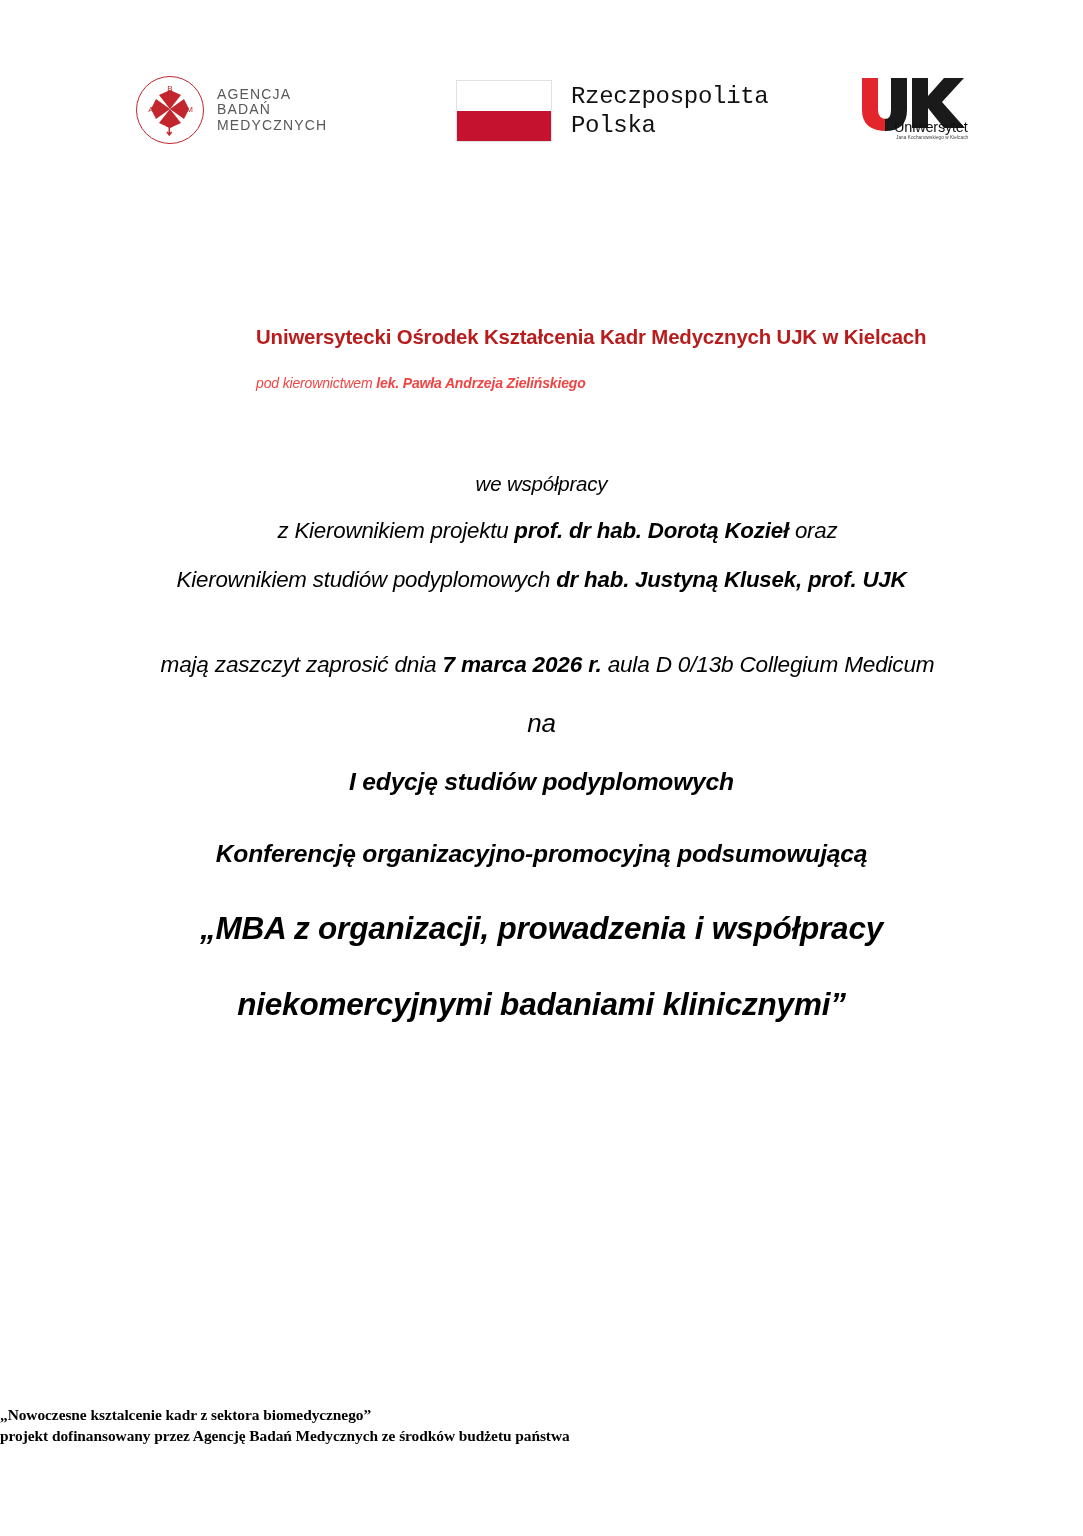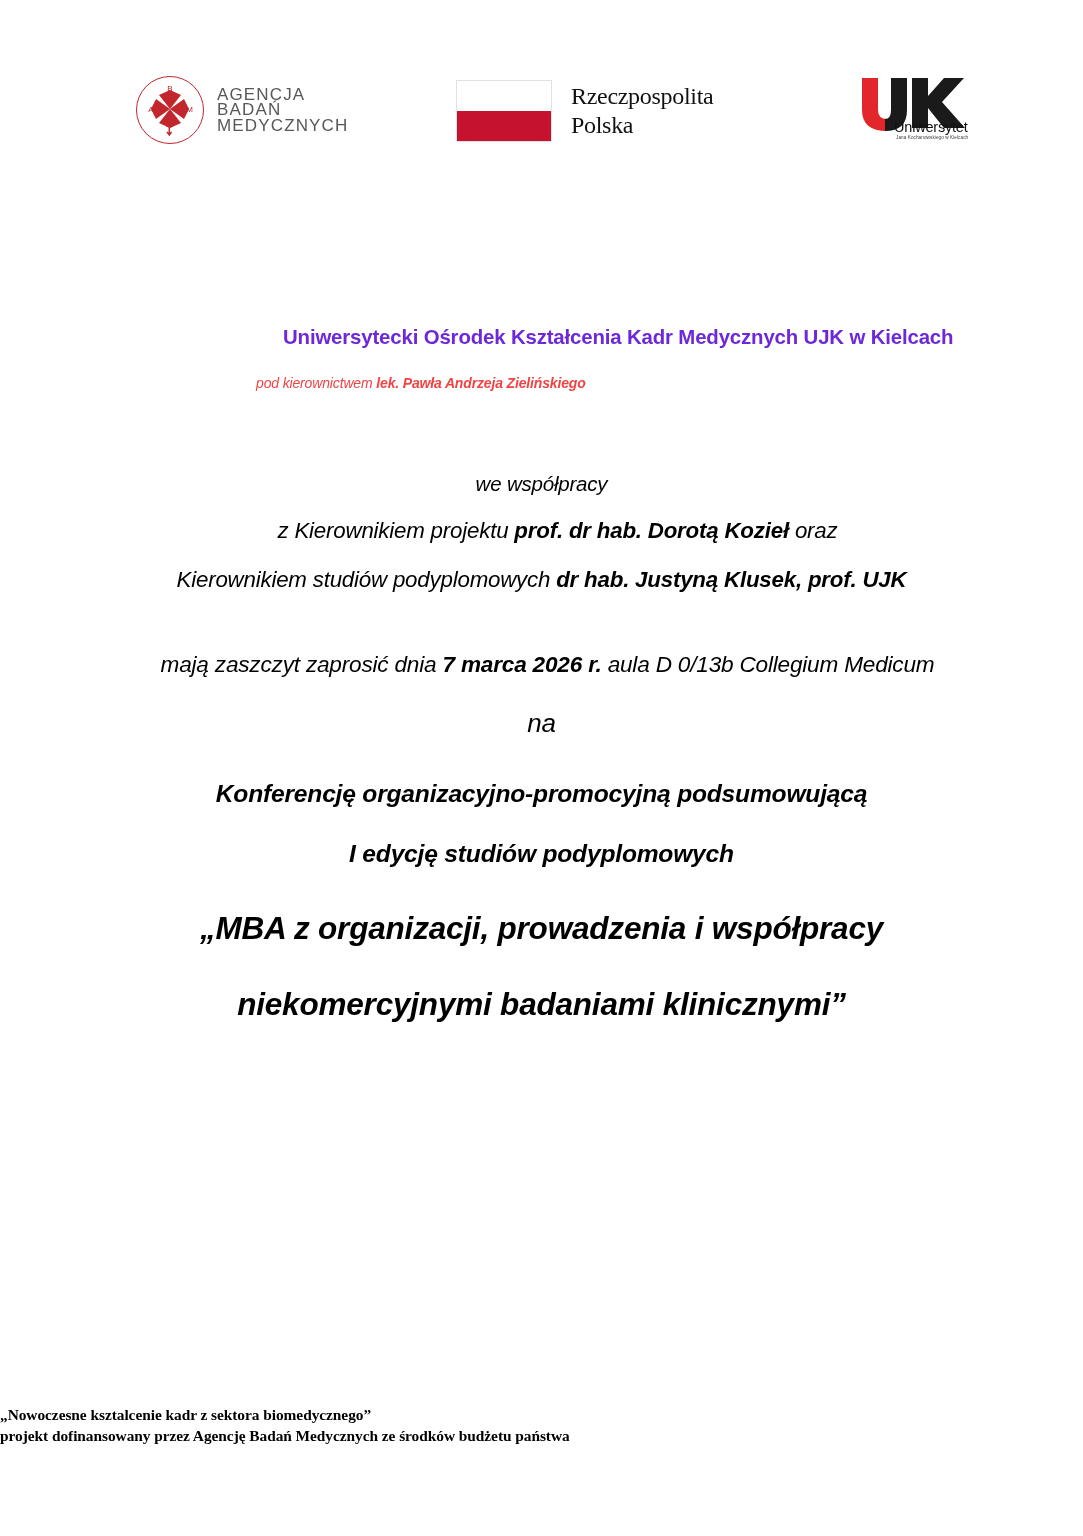--- a/index.html
+++ b/index.html
@@ -51,21 +51,21 @@
   }
   .abm-mark .ring {
     position: absolute;
     inset: 0;
     border: 1.6px solid #C2272D;
     border-radius: 50%;
     box-sizing: border-box;
   }
   .abm-text {
     font-family: "Liberation Sans", sans-serif;
-    font-size: 17px;
+    font-size: 14px;
     line-height: 15.3px;
     letter-spacing: 1.15px;
     color: #58585B;
     font-weight: 400;
     white-space: nowrap;
   }
 
   
   .rp-logo {
     position: absolute;
@@ -81,21 +81,21 @@
     border: 1px solid #E2E2E2;
     box-sizing: border-box;
     flex: 0 0 auto;
     overflow: hidden;
     display: flex;
     flex-direction: column;
   }
   .rp-flag .white { flex: 1 1 50%; background: #FFFFFF; }
   .rp-flag .red   { flex: 1 1 50%; background: #C4122F; }
   .rp-text {
-    font-family: Liberation Serif, serif;
+    font-family: Liberation Mono, monospace;
     font-size: 24px;
     line-height: 29px;
     font-weight: 400;
     color: #111111;
     letter-spacing: -0.3px;
     white-space: nowrap;
   }
 
   
   .ujk-logo {
@@ -172,24 +172,23 @@
     position: absolute;
     left: 120px;
     top: 24px;
     width: 700px;
   }
   .okkm-title {
     font-family: "Liberation Sans", sans-serif;
     font-size: 20.4px;
     line-height: 26px;
     font-weight: 700;
-    color: #6d28d9;
+    color: #b91c1c;
     white-space: nowrap;
     letter-spacing: -0.15px;
-    margin-left: 27px;
   }
   .okkm-sub {
     margin-top: 20px;
     font-family: "Liberation Sans", sans-serif;
     font-size: 14px;
     line-height: 26px;
     font-style: italic;
     font-weight: 400;
     color: #ef4444;
     white-space: nowrap;
@@ -322,22 +321,22 @@
     <div class="ln ln-wspolpracy">we współpracy</div>
 
     <div class="ln ln-kierownik1"><span>z Kierownikiem projektu </span><b>prof. dr hab. Dorotą Kozieł</b><span> oraz</span></div>
 
     <div class="ln ln-kierownik2"><span>Kierownikiem studiów podyplomowych </span><b>dr hab. Justyną Klusek, prof. UJK</b></div>
 
     <div class="ln ln-zaproszenie"><span>mają zaszczyt zaprosić dnia </span><b>7 marca 2026 r.</b><span> aula D 0/13b Collegium Medicum</span></div>
 
     <div class="ln ln-na">na</div>
 
+    <div class="ln ln-konf2">I edycję studiów podyplomowych</div>
     <div class="ln ln-konf1">Konferencję organizacyjno-promocyjną podsumowującą</div>
-    <div class="ln ln-konf2">I edycję studiów podyplomowych</div>
 
     <div class="ln ln-mba1">„MBA z organizacji, prowadzenia i współpracy</div>
     <div class="ln ln-mba2">niekomercyjnymi badaniami klinicznymi”</div>
 
   </div>
 
   <div class="footer">
     <div>„Nowoczesne ksztalcenie kadr z sektora biomedycznego”</div>
     <div>projekt dofinansowany przez Agencję Badań Medycznych ze środków budżetu państwa</div>
   </div>

